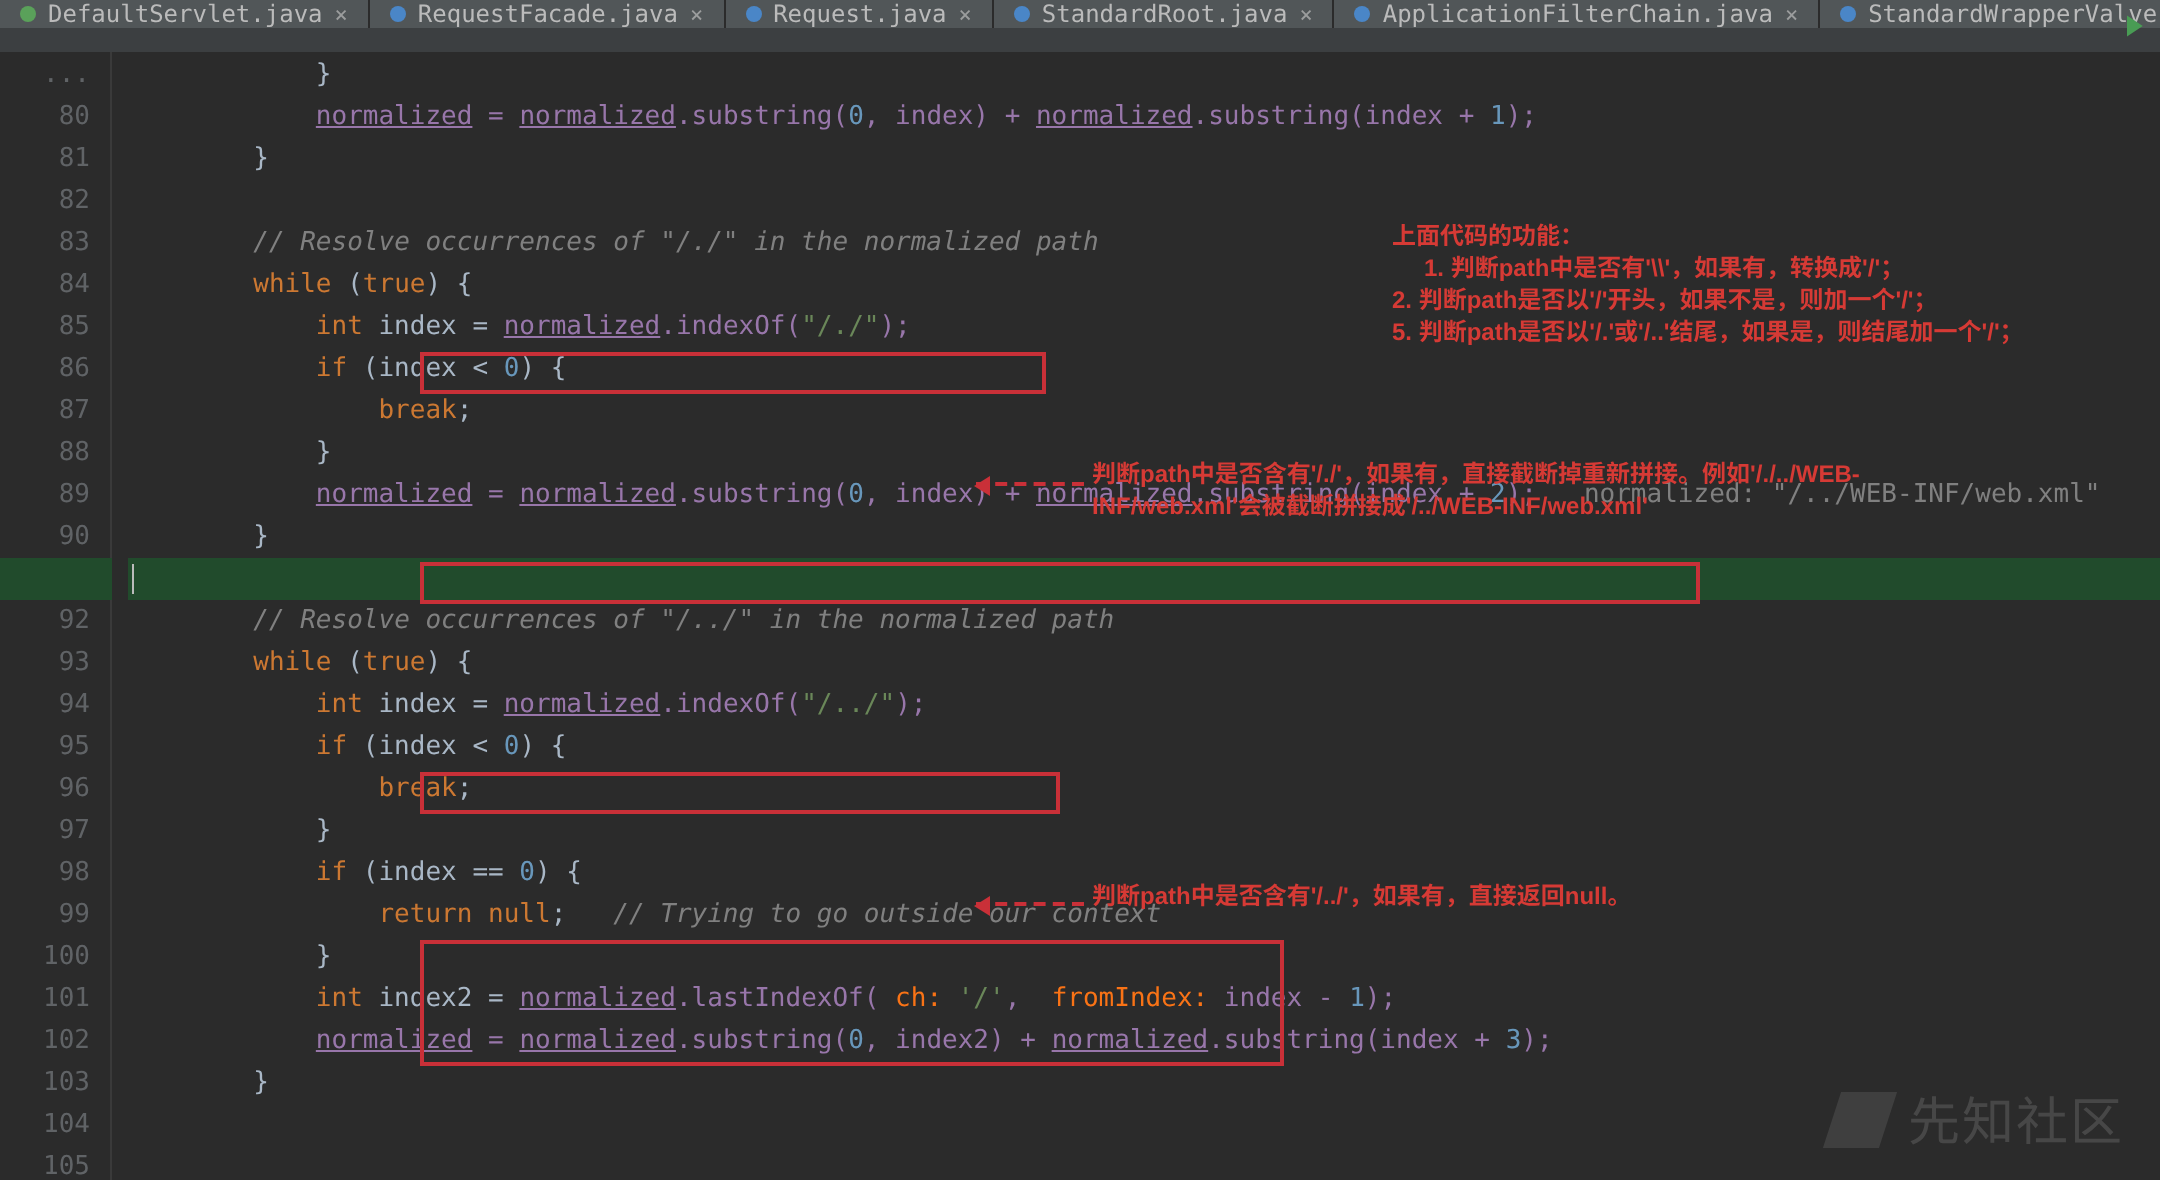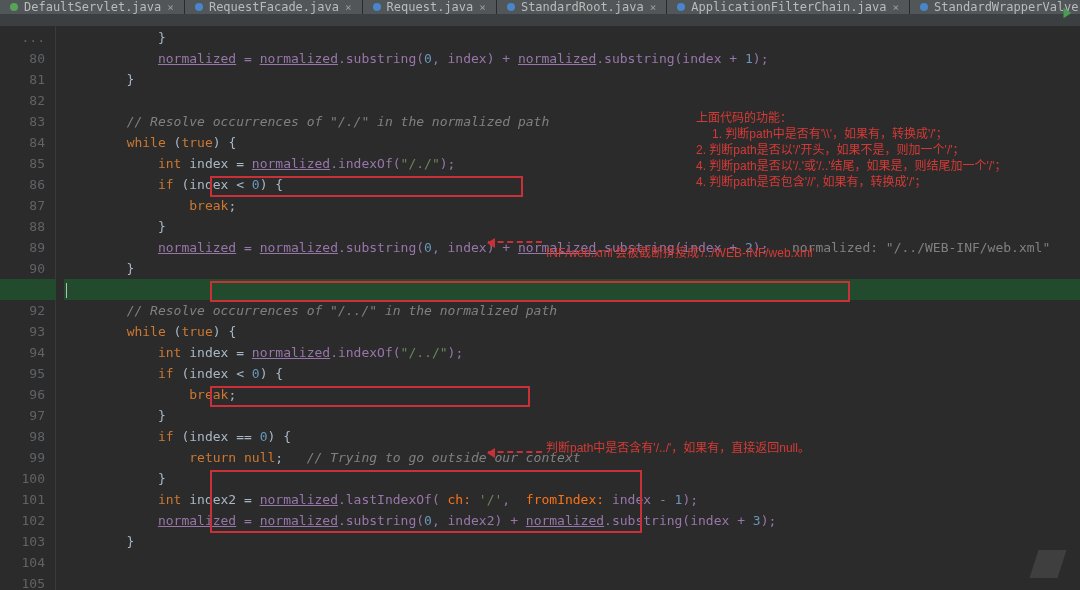--- a/index.html
+++ b/index.html
@@ -66,21 +66,21 @@
 .u{text-decoration:underline}
 .id{color:var(--fg-ident)}
 .inlay{color:#f97316}
 .hint{color:#808080}
 
 
 .redbox{position:absolute;border:2px solid var(--box-red);pointer-events:none}
 
 
 .note{position:absolute;color:var(--note-red);font-family:Arial,"Noto Sans CJK SC",sans-serif;
-  font-size:12px;line-height:16px;pointer-events:none;font-weight:400;white-space:nowrap}
+  font-size:12px;line-height:16px;pointer-events:none;font-weight:700;white-space:nowrap}
 .arrowL{position:absolute;height:0;border-top:2px dashed var(--box-red);pointer-events:none}
 .arrowL::before{content:'';position:absolute;left:-1px;top:-5px;width:0;height:0;
   border-right:8px solid var(--box-red);border-top:5px solid transparent;
   border-bottom:5px solid transparent}
 
 
 .watermark{position:absolute;right:18px;bottom:12px;display:flex;align-items:center;
   gap:10px;opacity:.22;pointer-events:none}
 .watermark .logo{width:28px;height:28px;background:#888;transform:skewX(-18deg)}
 .watermark .txt{font-family:Arial,"Noto Sans CJK SC",sans-serif;font-size:26px;
@@ -191,24 +191,25 @@
       <div class="row">            <span class="id"><span class="u">normalized</span> = <span class="id"><span class="u">normalized</span>.substring(<span class="num">0</span>, index2) + <span class="id"><span class="u">normalized</span>.substring(index + <span class="num">3</span>);</span></span></span></div>
       <div class="row">        }</div>
       <div class="row"></div>
       <div class="redbox" style="left: 154px; top: 150px; width: 313px; height: 21px;"></div>
       <div class="redbox" style="left: 154px; top: 255px; width: 640px; height: 21px;"></div>
       <div class="redbox" style="left: 154px; top: 360px; width: 320px; height: 21px;"></div>
       <div class="redbox" style="left: 154px; top: 444px; width: 432px; height: 63px;"></div>
       <div class="note" style="left: 640px; top: 84px;">上面代码的功能：</div>
       <div class="note" style="left: 656px; top: 100px;">1. 判断path中是否有'\\'，如果有，转换成'/'；</div>
       <div class="note" style="left: 640px; top: 116px;">2. 判断path是否以'/'开头，如果不是，则加一个'/'；</div>
-      <div class="note" style="left: 640px; top: 132px;">4. 判断path是否以'/.'或'/..'结尾，如果是，则结尾加一个'/'；</div>
-      <div class="note" style="left: 640px; top: 148px;">4. 判断path是否包含'//', 如果有，转换成'/'；</div>
+      <div class="note" style="left: 640px; top: 132px;">5. 判断path是否以'/.'或'/..'结尾，如果是，则结尾加一个'/'；</div>
+      <div class="note" style="left: 490px; top: 203px;">判断path中是否含有'/./'，如果有，直接截断掉重新拼接。例如'/./../WEB-</div>
       <div class="note" style="left: 490px; top: 219px; text-align: center;">INF/web.xml'会被截断拼接成'/../WEB-INF/web.xml'</div>
       <div class="note" style="left: 490px; top: 414px;">判断path中是否含有'/../'，如果有，直接返回null。</div>
       <div class="arrowL" style="left: 432px; top: 215px; width: 54px;"></div>
       <div class="arrowL" style="left: 432px; top: 425px; width: 54px;"></div>
     </div>
 </div>
 
 <div class="watermark">
   <div class="logo"></div>
+  <div class="txt">先知社区</div>
 </div>
 
 </body></html>

